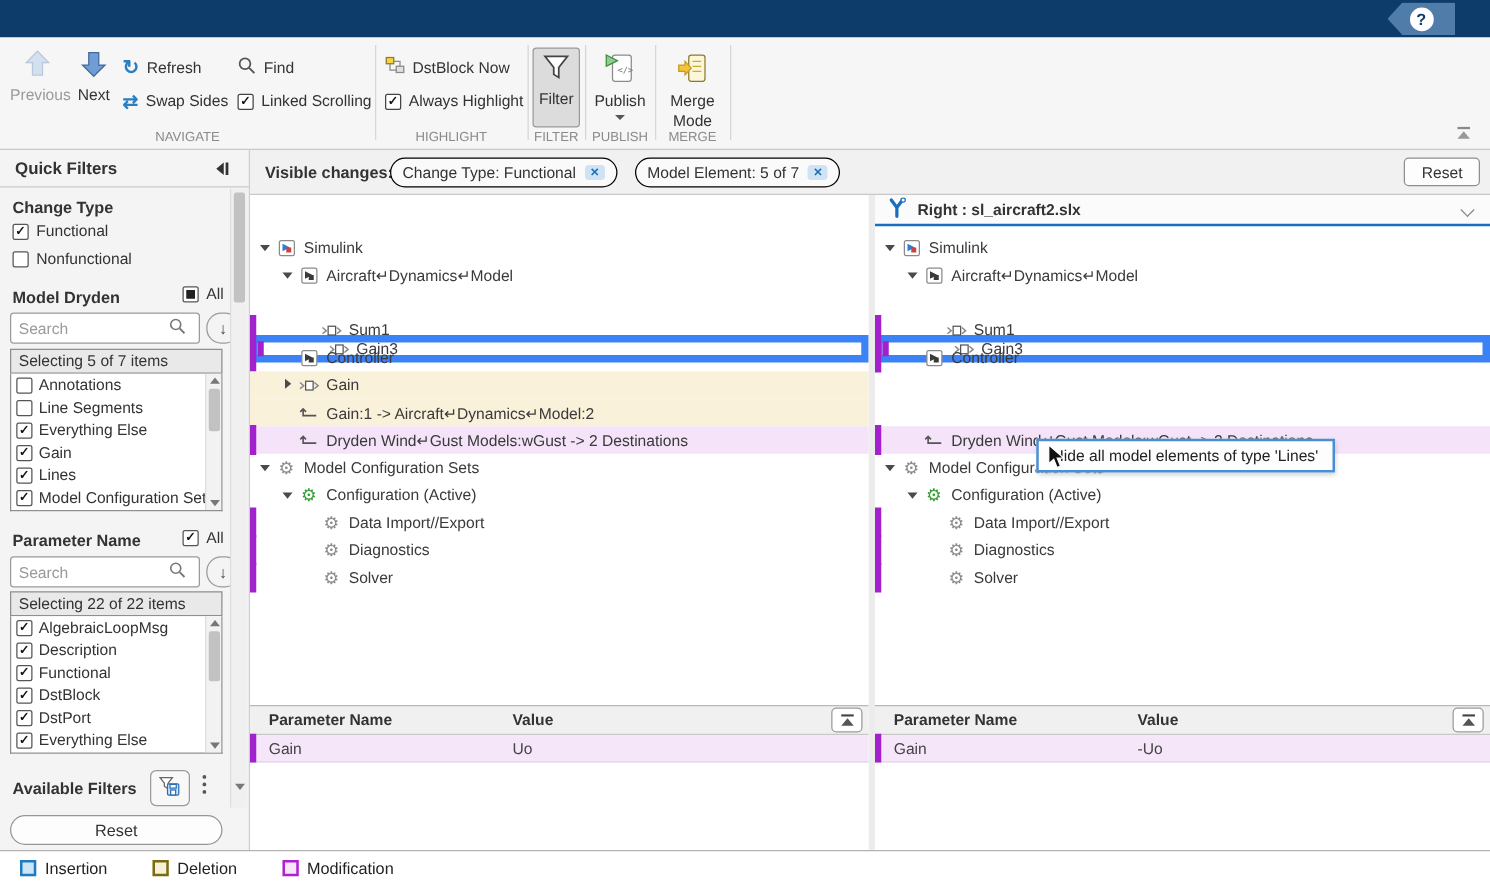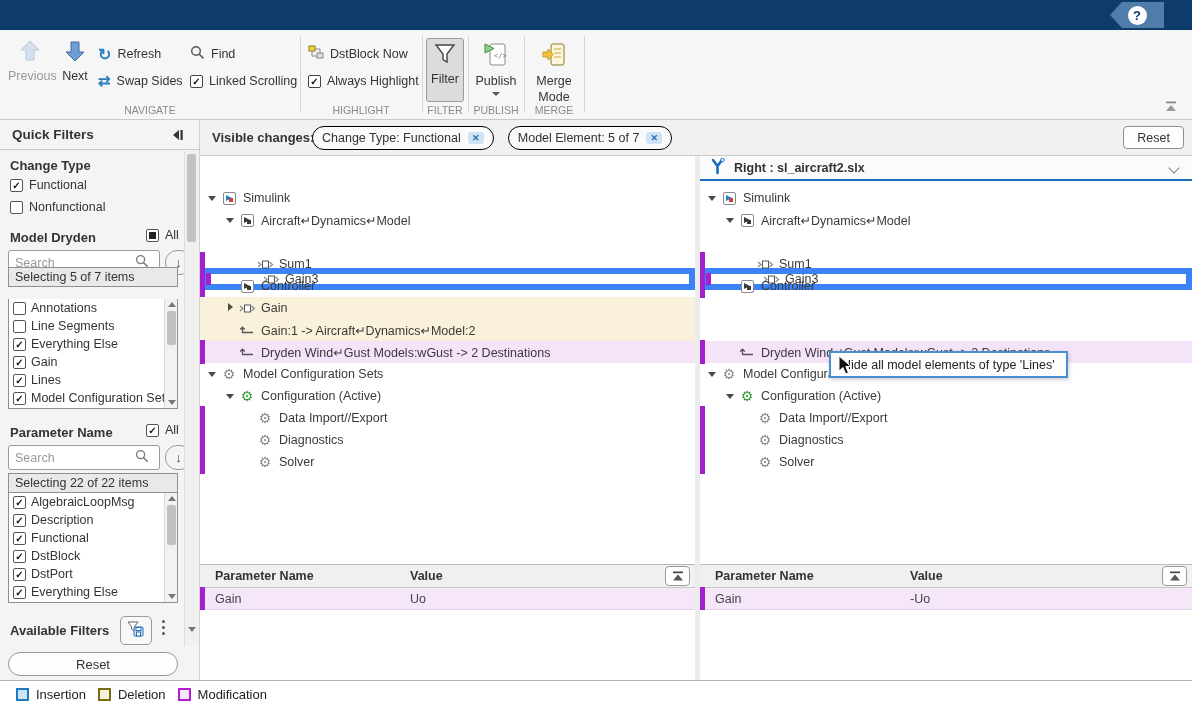--- a/index.html
+++ b/index.html
@@ -85,21 +85,21 @@
   .bico .tri { left:2px; top:2px; width:0; height:0; border-top:3.5px solid transparent; border-bottom:3.5px solid transparent; border-left:6px solid #2a7fd0; }
   .bico .sq { right:2px; bottom:2px; width:4px; height:4px; background:#d04040; }
   .gear { font-size:14px; line-height:1; }
 
   .ptable-head { position:absolute; left:0; right:0; top:408px; height:24px; background:#f0f0f0; border-top:1px solid #b9b9b9; border-bottom:1px solid #c9c9c9; display:flex; align-items:center; font-weight:bold; font-size:12.5px; }
   .colname { margin-left:15px; width:195px; }
   .pcollapse { position:absolute; right:5px; top:410px; width:25px; height:20px; border:1px solid #9a9a9a; border-radius:4px; background:#fff; display:flex; align-items:center; justify-content:center; }
   .prow { position:absolute; left:0; right:0; top:432px; height:22px; background:#f6e6fa; border-bottom:1px solid #e3d3ea; display:flex; align-items:center; font-size:12.5px; color:#444; }
 
   
-  .legend { position:absolute; left:0; top:680px; width:1192px; height:28px; background:#fff; border-top:1px solid #b3b3b3; display:flex; align-items:center; gap:12px; padding-left:16px; font-size:13px; color:#222; }
+  .legend { position:absolute; left:0; top:680px; width:1192px; height:28px; background:#fff; border-top:1px solid #b3b3b3; display:flex; align-items:center; gap:36px; padding-left:16px; font-size:13px; color:#222; }
   .leg-item { display:flex; align-items:center; }
   .lsw { width:13px; height:13px; border:2px solid #000; margin-right:7px; }
 
   
   .tooltip { position:absolute; left:829px; top:351px; height:27px; padding:0 11px; background:#fdfdfd; border:2px solid #4a8fd3; display:flex; align-items:center; font-size:12.5px; color:#222; z-index:40; box-shadow:1px 2px 4px rgba(0,0,0,.18); white-space:nowrap; }
   .cursor { position:absolute; left:838px; top:355px; z-index:50; }
 </style>
 </head>
 <body>
 
@@ -235,21 +235,21 @@
     <div class="srch" style="top:130px;">
       <input placeholder="Search" style="">
       <span><svg width="14" height="14" viewBox="0 0 15 15">
             <circle cx="6" cy="6" r="4.3" fill="none" stroke="#777" stroke-width="1.4"></circle>
             <line x1="9.3" y1="9.3" x2="13.5" y2="13.5" stroke="#777" stroke-width="1.6"></line>
           </svg></span>
     </div>
     <div class="dbtn" style="top:130px;">
         <span>↓</span>
       </div>
-    <div class="sumbar" style="top:147px;">Selecting 5 of 7 items</div>
+    <div class="sumbar" style="top:159px;">Selecting 5 of 7 items</div>
     <div class="flist" style="top:179px; height:110px;" id="me-list-wrap">
       <div id="me-list" style="position:absolute; left:0; top:0; right:13px;">
           <div class="litem">
             <span class="cb"></span>
             <span style="white-space:nowrap">Annotations</span>
           </div>
           <div class="litem">
             <span class="cb"></span>
             <span style="white-space:nowrap">Line Segments</span>
           </div>

